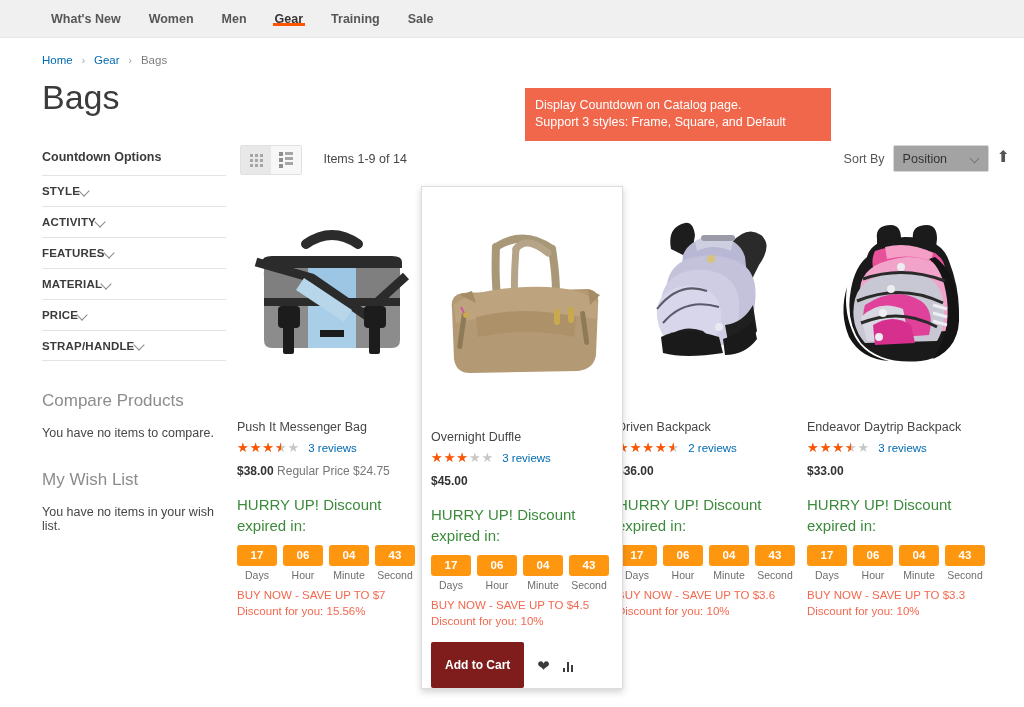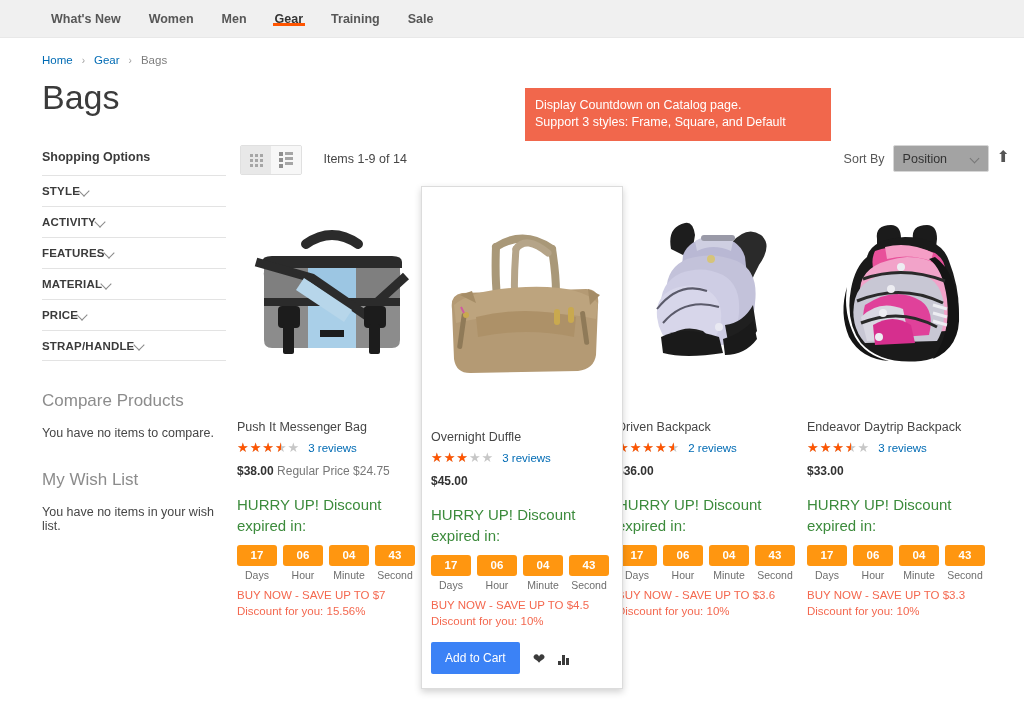--- a/index.html
+++ b/index.html
@@ -149,22 +149,22 @@
   .cdbox{
     background:#ff9610; color:#fff; font-size:11.5px; font-weight:bold;
     border-radius:3px; height:21px; line-height:21px; text-align:center;
   }
   .cdlabel{ font-size:10.5px; color:#6e6e6e; margin-top:3px; }
   .buynow{ font-size:11.5px; color:#f4684f; margin-top:6px; line-height:16px; }
   .discount{ font-size:11.5px; color:#f4684f; line-height:16px; }
 
   .actions{ display:flex; align-items:center; gap:13px; margin-top:13px; }
   .btn-cart{
-    background:#3b82f6; color:#fff; border:none; border-radius:2px;
-    font-size:12px; font-weight:normal; padding:9px 14px; cursor:pointer;
+    background:#7f1d1d; color:#fff; border:none; border-radius:2px;
+    font-size:12px; font-weight:bold; padding:16px 14px; cursor:pointer;
     font-family:"Liberation Sans", sans-serif;
   }
   .icon-heart{ font-size:15px; color:#3b3b3b; cursor:pointer; line-height:1; }
   .icon-compare{ display:flex; align-items:flex-end; gap:1.5px; height:13px; cursor:pointer; }
   .icon-compare i{ width:2.5px; background:#3b3b3b; display:block; }
 
   
   .hovercard{
     position:absolute; left:421px; top:186px; width:202px; height:503px;
     background:#ffffff; border:1px solid #dcdcdc;
@@ -194,21 +194,21 @@
 </div>
 
 <div class="page-title">Bags</div>
 
 <div class="callout">
   <div>Display Countdown on Catalog page.</div>
   <div>Support 3 styles: Frame, Square, and Default</div>
 </div>
 
 <div class="sidebar">
-  <div class="sidebar-title">Shopping Options</div>
+  <div class="sidebar-title">Countdown Options</div>
   <div id="filters">
       <div class="filter-row">
         <span>STYLE</span>
         <span class="chev"></span>
       </div>
       <div class="filter-row">
         <span>ACTIVITY</span>
         <span class="chev"></span>
       </div>
       <div class="filter-row">

